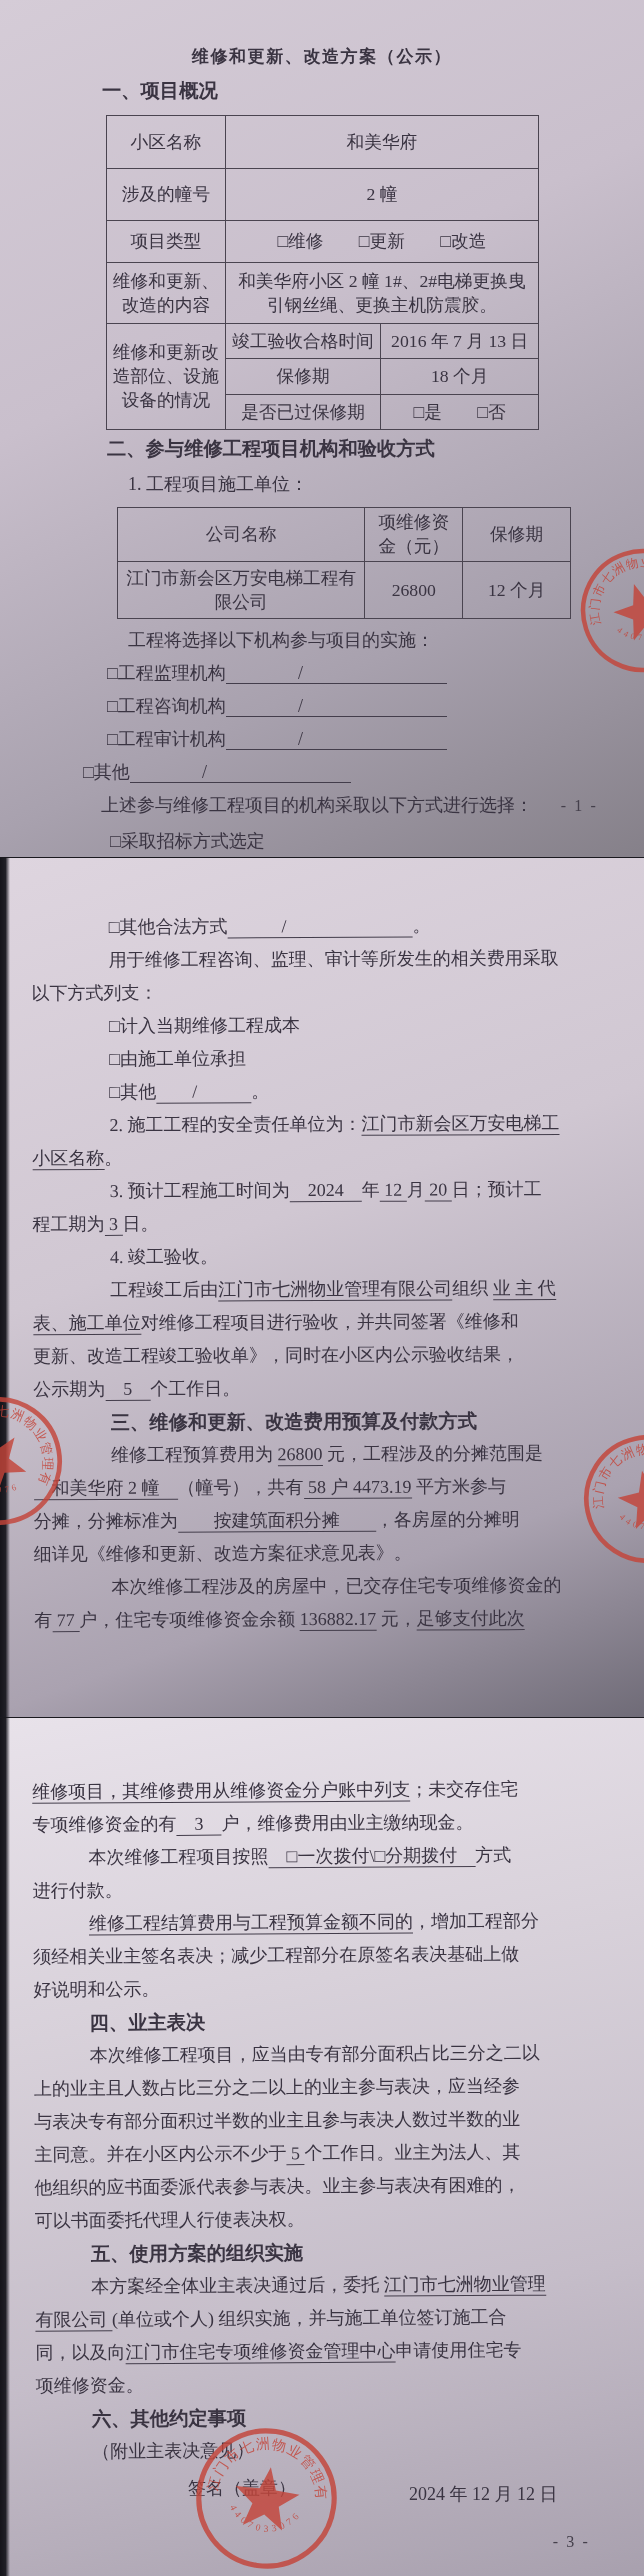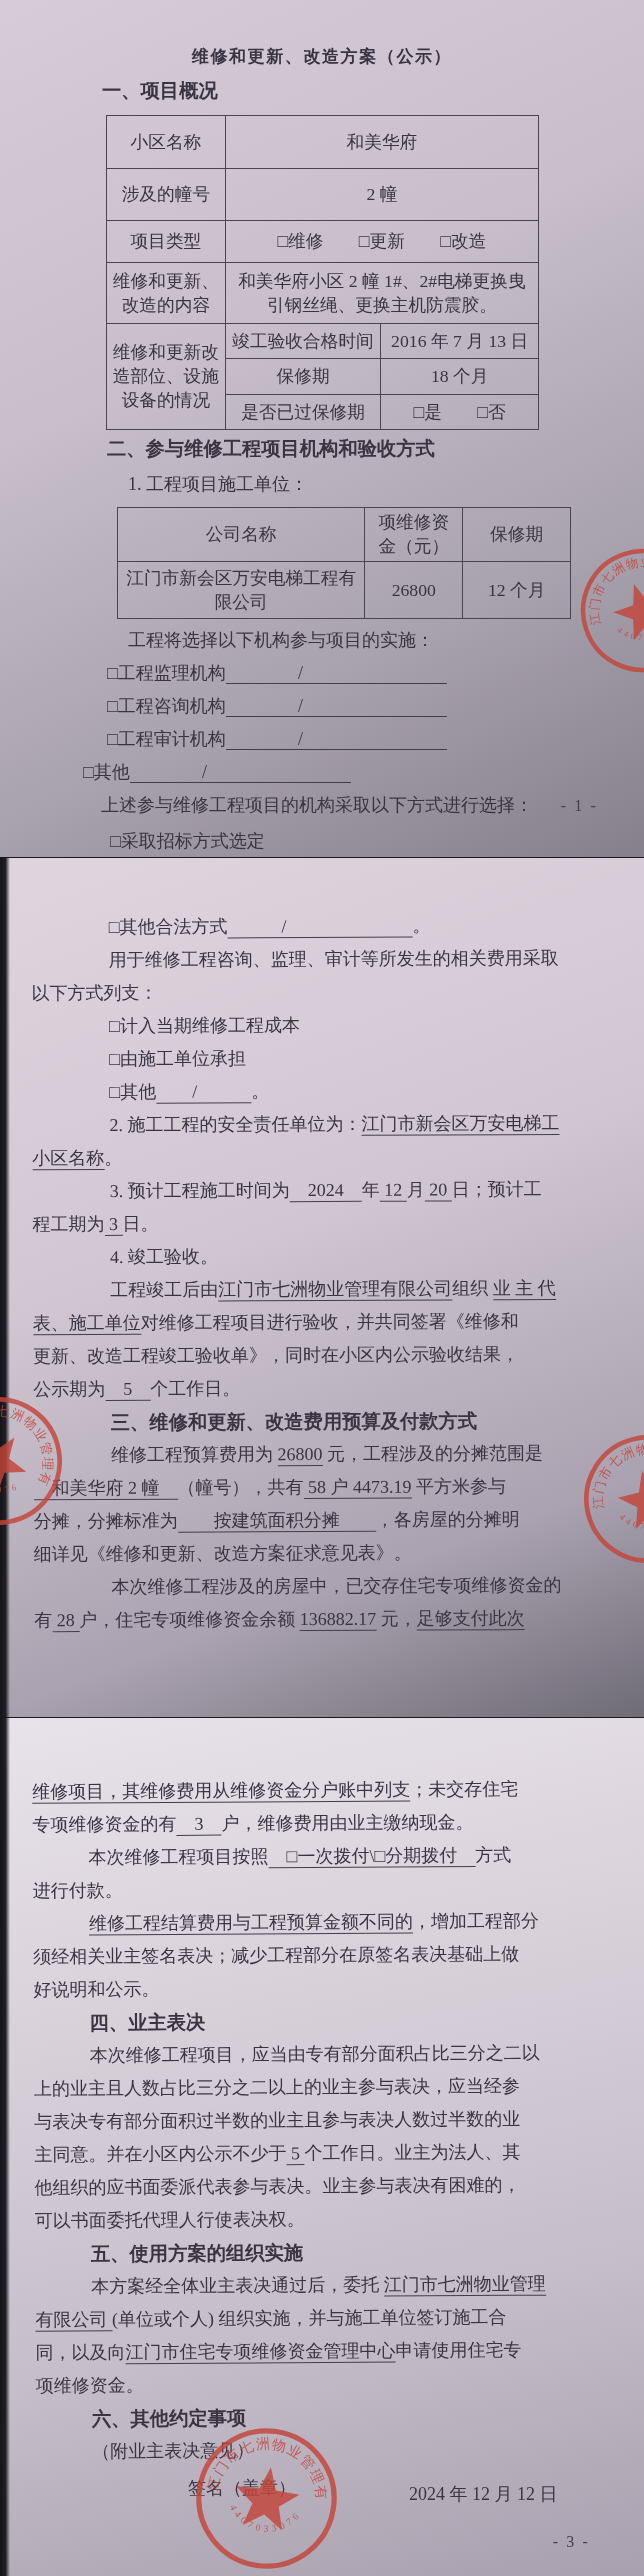--- a/index.html
+++ b/index.html
@@ -151,21 +151,21 @@
     <div class="line ind seg-line"><span>工程竣工后由</span><span class="u">江门市七洲物业管理有限公司</span><span>组织 </span><span class="u">业 主 代</span></div>
     <div class="line seg-line" style="margin-left:-21.5px;"><span class="u">表、施工单位</span><span>对维修工程项目进行验收，并共同签署《维修和</span></div>
     <div class="line" style="margin-left:-21.5px;">更新、改造工程竣工验收单》，同时在小区内公示验收结果，</div>
     <div class="line seg-line" style="margin-left:-21.5px;"><span>公示期为</span><span class="u">　5　</span><span>个工作日。</span></div>
     <div class="h ind">三、维修和更新、改造费用预算及付款方式</div>
     <div class="line ind seg-line"><span>维修工程预算费用为 </span><span class="u">26800</span><span> 元，工程涉及的分摊范围是</span></div>
     <div class="line seg-line" style="margin-left:-21.5px;"><span class="u">　和美华府 2 幢　</span><span>（幢号），共有</span><span class="u"> 58 户 </span><span class="u">4473.19</span><span> 平方米参与</span></div>
     <div class="line seg-line" style="margin-left:-21.5px;"><span>分摊，分摊标准为</span><span class="u">　　按建筑面积分摊　　</span><span>，各房屋的分摊明</span></div>
     <div class="line" style="margin-left:-21.5px;">细详见《维修和更新、改造方案征求意见表》。</div>
     <div class="line ind">本次维修工程涉及的房屋中，已交存住宅专项维修资金的</div>
-    <div class="line seg-line" style="margin-left:-21.5px;"><span>有</span><span class="u"> 28 </span><span>户，住宅专项维修资金余额 </span><span class="u">136882.17</span><span> 元，</span><span class="u">足够支付此次</span></div>
+    <div class="line seg-line" style="margin-left:-21.5px;"><span>有</span><span class="u"> 77 </span><span>户，住宅专项维修资金余额 </span><span class="u">136882.17</span><span> 元，</span><span class="u">足够支付此次</span></div>
   </div>
 
   <div class="stamp" style="width:134px;height:134px;top:536px;left:-69px;transform:rotate(35deg);">
     <svg viewBox="0 0 200 200">
       <defs>
         <path id="arc2" d="M 32 100 A 68 68 0 1 1 168 100"></path>
         <path id="arcs2" d="M 52 118 A 56 56 0 0 0 148 118"></path>
       </defs>
       <circle cx="100" cy="100" r="92" fill="none" stroke="currentColor" stroke-width="7"></circle>
       <path fill="currentColor" d="M100,57 L111.2,87.6 L143.7,88.8 L118.1,108.9 L127,140.2 L100,122 L73,140.2 L81.9,108.9 L56.3,88.8 L88.8,87.6 Z"></path>

